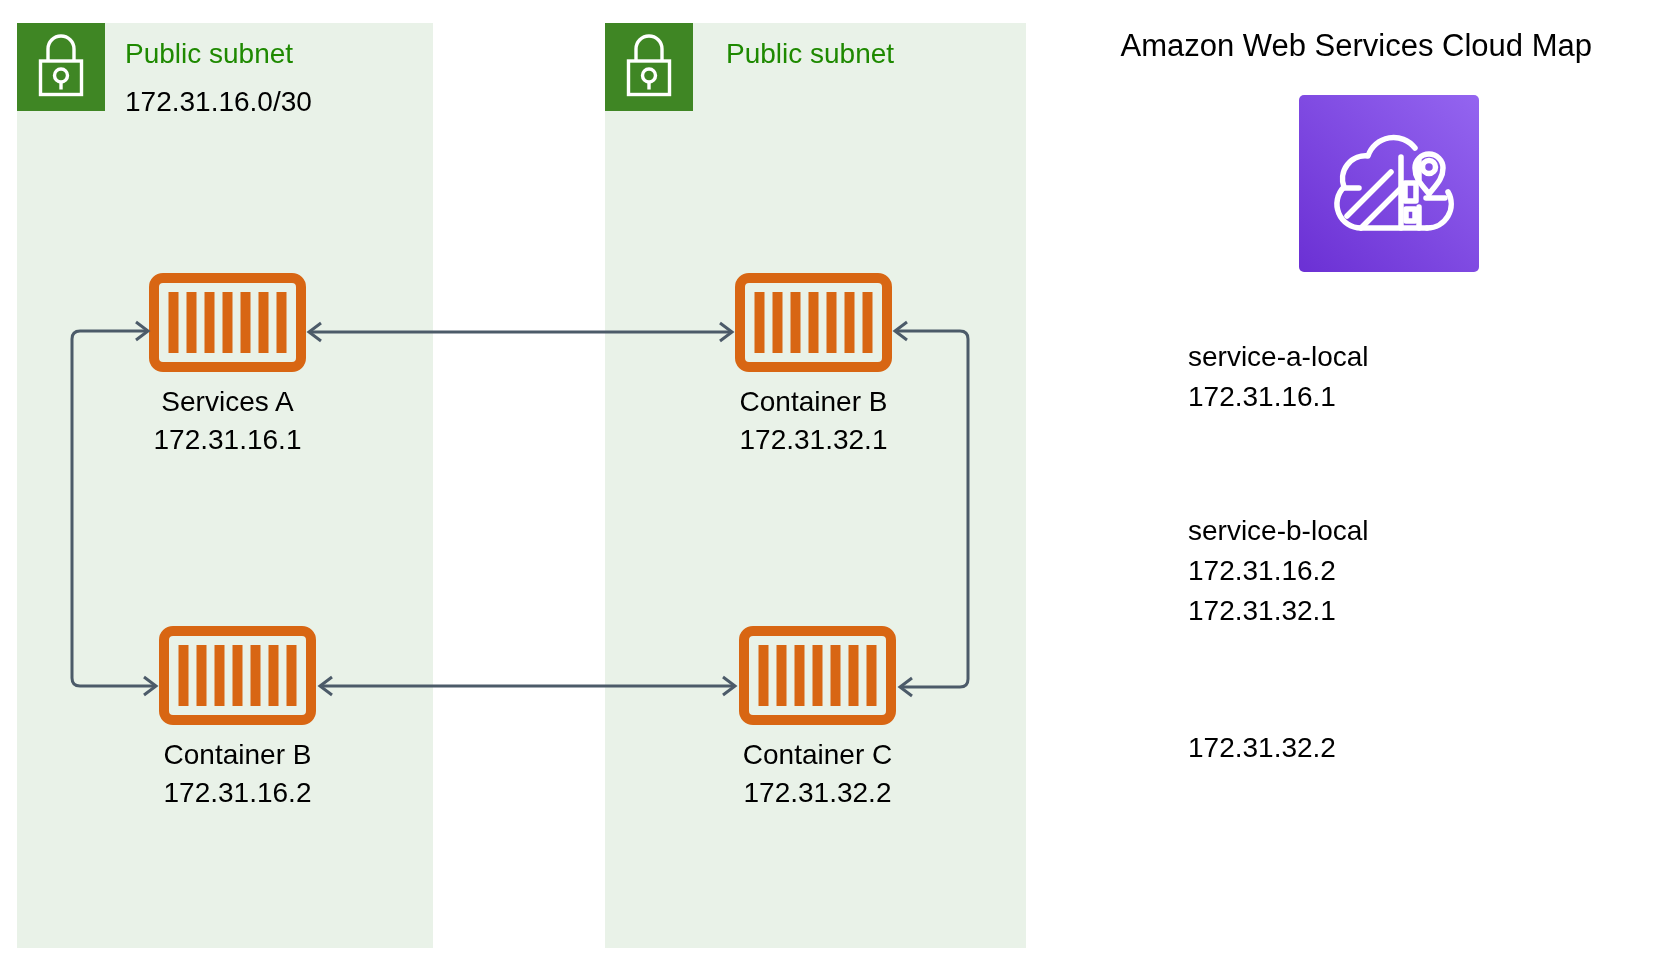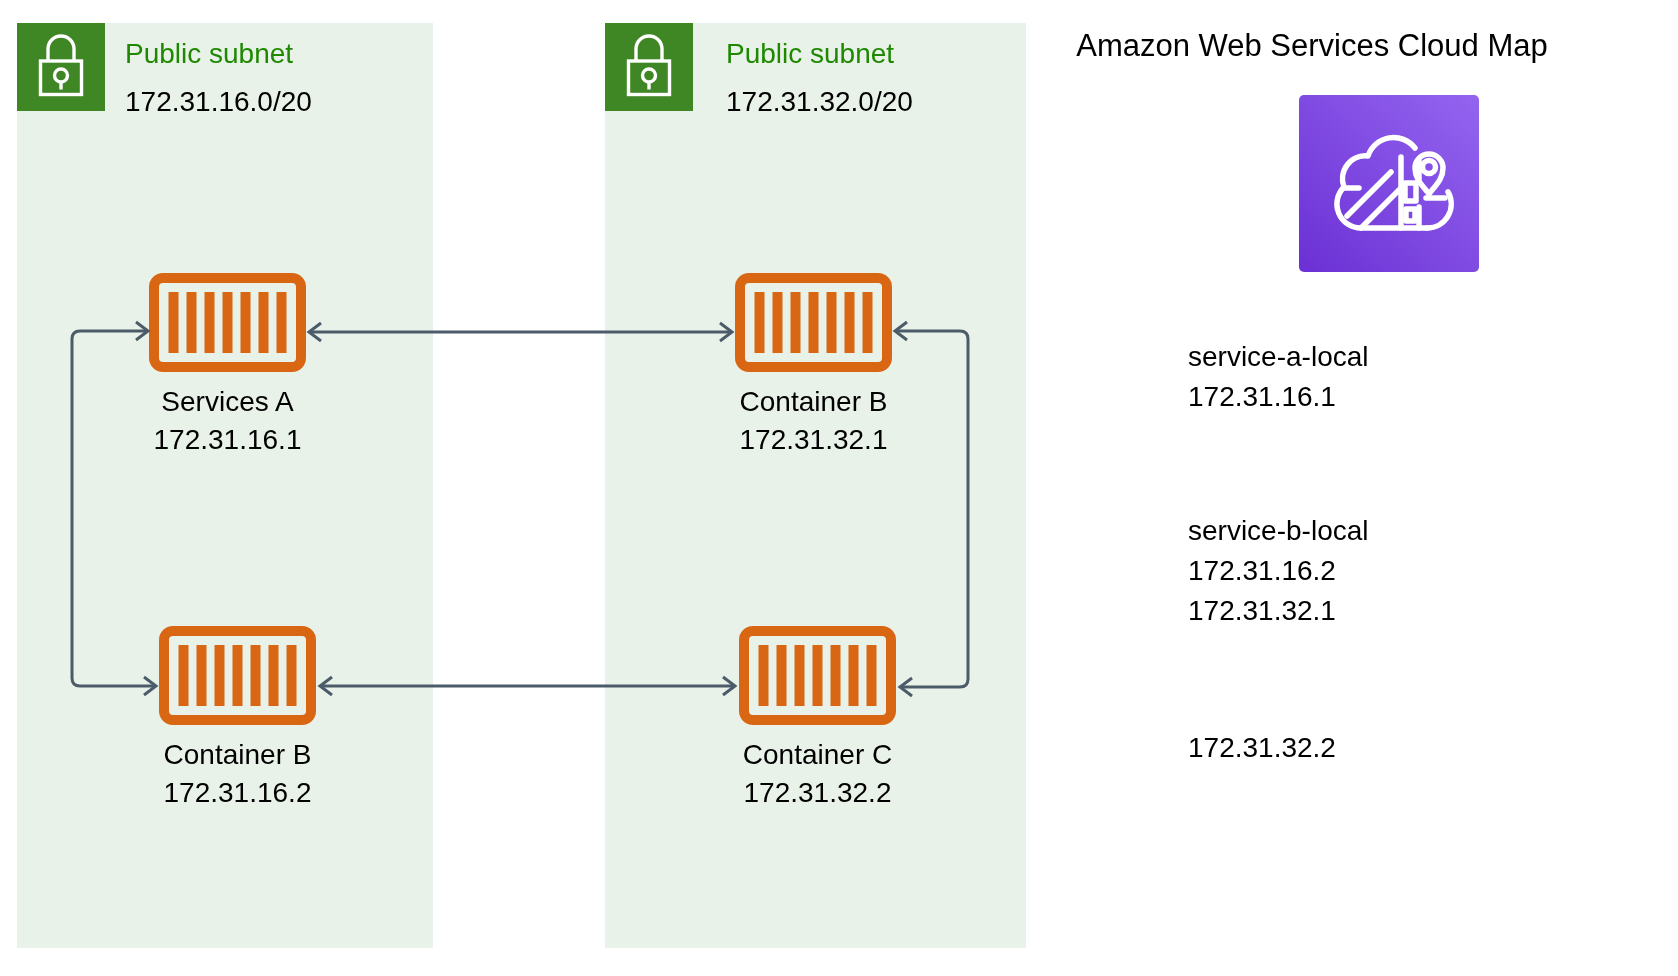--- a/index.html
+++ b/index.html
@@ -31,21 +31,21 @@
   .container-name { top:112px; }
   .container-ip   { top:150px; }
 
   
   .connectors { position:absolute; left:0; top:0; pointer-events:none; }
   .connectors path { fill:none; stroke:var(--arrow,#4C5B69); stroke-width:3px; }
 
   
   .cloudmap-title {
     position:absolute; left:1032px; top:28px; width:560px;
-    text-align:center; font-size:31px; line-height:36px; white-space:nowrap;
+    text-align:right; font-size:31px; line-height:36px; white-space:nowrap;
   }
   .cloudmap-icon { position:absolute; left:1298px; top:95px; width:182px; height:177px; display:block; }
   .cm { fill:none; stroke:#fff; stroke-width:5.5; stroke-linecap:round; stroke-linejoin:round; }
   .service {
     position:absolute; left:1188px; width:400px; 
     font-size:28px; line-height:40px;
   }
   .service-a { top:337px; }
   .service-b { top:511px; }
   .service-c { top:728px; }
@@ -58,35 +58,34 @@
   <div class="subnet subnet-left">
     <svg class="lock-icon" viewBox="0 0 88 88">
       <rect width="88" height="88" fill="#3F8624"></rect>
       <path class="lk" d="M31 38 V26 A13 13 0 0 1 57 26 V38"></path>
       <rect class="lk" x="23.5" y="38" width="41" height="33.5"></rect>
       <circle class="lk" cx="44" cy="52.5" r="6.5"></circle>
       <path class="lk" d="M44 59 V66.5"></path>
     </svg>
     <div class="subnet-header">
       <div class="subnet-label">Public subnet</div>
-      <div class="subnet-cidr">172.31.16.0/20</div>
+      <div class="subnet-cidr">172.31.16.0/30</div>
     </div>
   </div>
 
   <div class="subnet subnet-right">
     <svg class="lock-icon" viewBox="0 0 88 88">
       <rect width="88" height="88" fill="#3F8624"></rect>
       <path class="lk" d="M31 38 V26 A13 13 0 0 1 57 26 V38"></path>
       <rect class="lk" x="23.5" y="38" width="41" height="33.5"></rect>
       <circle class="lk" cx="44" cy="52.5" r="6.5"></circle>
       <path class="lk" d="M44 59 V66.5"></path>
     </svg>
     <div class="subnet-header">
       <div class="subnet-label">Public subnet</div>
-      <div class="subnet-cidr">172.31.32.0/20</div>
     </div>
   </div>
 
   <div class="container-group" style="left:149px; top:273px;">
     <svg class="container-icon" viewBox="0 0 157 99">
       <rect class="frame" x="5" y="5" width="147" height="89" rx="9"></rect>
       <rect class="bar" x="19.5" y="19" width="10" height="61"></rect>
       <rect class="bar" x="37.5" y="19" width="10" height="61"></rect>
       <rect class="bar" x="55.5" y="19" width="10" height="61"></rect>
       <rect class="bar" x="73.5" y="19" width="10" height="61"></rect>

